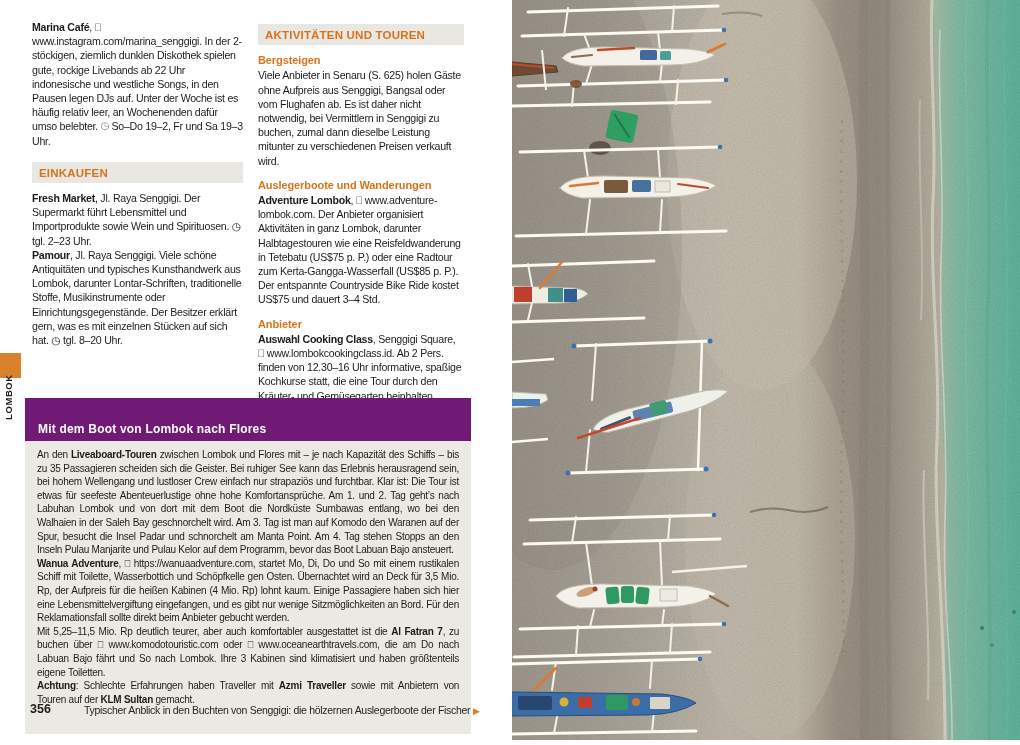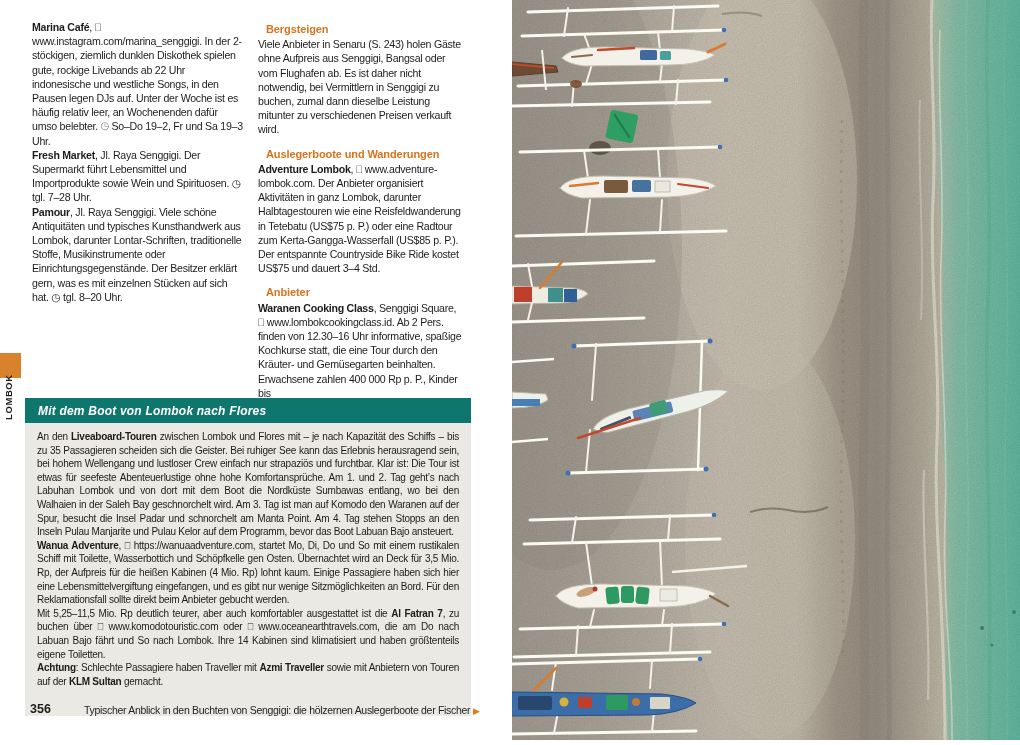--- a/index.html
+++ b/index.html
@@ -10,27 +10,27 @@
   .col{position:absolute;font-size:10.6px;line-height:14.2px;letter-spacing:-0.25px;text-align:left;}
   #col-left{left:32px;top:20px;width:211px;}
   #col-right{left:258px;top:20px;width:206px;}
   .para{margin:0;}
   .b{font-weight:bold;}
   .section-bar{
     background:#e9e7e2;color:#d9731b;font-weight:bold;font-size:11.5px;
     letter-spacing:0.2px;padding:4px 7px 3px;margin:14px 0 8px;
   }
   #col-right .section-bar{margin-top:4px;}
-  .subhead{color:#d9731b;font-weight:bold;font-size:11px;margin:10px 8px 1px;letter-spacing:-0.1px;}
+  .subhead{color:#d9731b;font-weight:bold;font-size:11px;margin:10px 0 1px;letter-spacing:-0.1px;}
   .subhead.first{margin-top:2px;}
   
   #info-box{position:absolute;left:25px;top:398px;width:446px;}
   #info-box .box-title{
-    background:#0f766e;color:#ffffff;font-weight:bold;font-size:12px;
-    letter-spacing:0.2px;padding:6px 13px 5px;font-style:italic;
+    background:#701a75;color:#ffffff;font-weight:bold;font-size:12px;
+    letter-spacing:0.2px;padding:24px 13px 5px;
   }
   #info-box .box-body{
     background:#ebe9e3;padding:7px 12px 28px;font-size:10px;line-height:13.6px;
     letter-spacing:-0.25px;text-align:justify;
   }
   
   #side-tab{position:absolute;left:0;top:353px;width:21px;height:25px;background:#d9822e;}
   #side-label{
     position:absolute;left:3px;top:420px;font-size:9.5px;font-weight:bold;letter-spacing:0.6px;
     transform:rotate(-90deg);transform-origin:0 0;white-space:nowrap;color:#1c1c1a;
@@ -44,40 +44,42 @@
   #photo svg{display:block;}
 </style>
 </head>
 <body>
 
 <div id="side-tab"></div>
 <div id="side-label">LOMBOK</div>
 
 <div class="col" id="col-left">
   <p class="para"><span class="b">Marina Café</span><span>, ⎕ www.instagram.com/marina_senggigi. In der 2-stöckigen, ziemlich dunklen Diskothek spielen gute, rockige Livebands ab 22 Uhr indonesische und westliche Songs, in den Pausen legen DJs auf. Unter der Woche ist es häufig relativ leer, an Wochenenden dafür umso belebter. ◷ So–Do 19–2, Fr und Sa 19–3 Uhr.</span></p>
-  <p class="para"><span class="b">Fresh Market</span><span>, Jl. Raya Senggigi. Der Supermarkt führt Lebensmittel und Importprodukte sowie Wein und Spirituosen. ◷ tgl. 7–28 Uhr.</span></p>
+  <div class="section-bar">EINKAUFEN</div>
+  <p class="para"><span class="b">Fresh Market</span><span>, Jl. Raya Senggigi. Der Supermarkt führt Lebensmittel und Importprodukte sowie Wein und Spirituosen. ◷ tgl. 2–23 Uhr.</span></p>
   <p class="para"><span class="b">Pamour</span><span>, Jl. Raya Senggigi. Viele schöne Antiquitäten und typisches Kunsthandwerk aus Lombok, darunter Lontar-Schriften, traditionelle Stoffe, Musikinstrumente oder Einrichtungsgegenstände. Der Besitzer erklärt gern, was es mit einzelnen Stücken auf sich hat. ◷ tgl. 8–20 Uhr.</span></p>
 </div>
 
 <div class="col" id="col-right">
+  <div class="section-bar">AKTIVITÄTEN UND TOUREN</div>
   <div class="subhead first">Bergsteigen</div>
-  <p class="para"><span>Viele Anbieter in Senaru (S. 243) holen Gäste ohne Aufpreis aus Senggigi, Bangsal oder vom Flughafen ab. Es ist daher nicht notwendig, bei Vermittlern in Senggigi zu buchen, zumal dann dieselbe Leistung mitunter zu verschiedenen Preisen verkauft wird.</span></p>
+  <p class="para"><span>Viele Anbieter in Senaru (S. 625) holen Gäste ohne Aufpreis aus Senggigi, Bangsal oder vom Flughafen ab. Es ist daher nicht notwendig, bei Vermittlern in Senggigi zu buchen, zumal dann dieselbe Leistung mitunter zu verschiedenen Preisen verkauft wird.</span></p>
   <div class="subhead">Auslegerboote und Wanderungen</div>
   <p class="para"><span class="b">Adventure Lombok</span><span>, ⎕ www.adventure-lombok.com. Der Anbieter organisiert Aktivitäten in ganz Lombok, darunter Halbtagestouren wie eine Reisfeldwanderung in Tetebatu (US$75 p. P.) oder eine Radtour zum Kerta-Gangga-Wasserfall (US$85 p. P.). Der entspannte Countryside Bike Ride kostet US$75 und dauert 3–4 Std.</span></p>
   <div class="subhead">Anbieter</div>
-  <p class="para"><span class="b">Waranen Cooking Class</span><span>, Senggigi Square, ⎕ www.lombokcookingclass.id. Ab 2 Pers. finden von 12.30–16 Uhr informative, spaßige Kochkurse statt, die eine Tour durch den Kräuter- und Gemüsegarten beinhalten. Erwachsene zahlen 400 000 Rp p. P., Kinder bis</span></p>
+  <p class="para"><span class="b">Auswahl Cooking Class</span><span>, Senggigi Square, ⎕ www.lombokcookingclass.id. Ab 2 Pers. finden von 12.30–16 Uhr informative, spaßige Kochkurse statt, die eine Tour durch den Kräuter- und Gemüsegarten beinhalten. Erwachsene zahlen 400 000 Rp p. P., Kinder bis</span></p>
 </div>
 
 <div id="info-box">
   <div class="box-title">Mit dem Boot von Lombok nach Flores</div>
   <div class="box-body">
     <p class="para"><span>An den </span><span class="b">Liveaboard-Touren</span><span> zwischen Lombok und Flores mit – je nach Kapazität des Schiffs – bis zu 35 Passagieren scheiden sich die Geister. Bei ruhiger See kann das Erlebnis herausragend sein, bei hohem Wellengang und lustloser Crew einfach nur strapaziös und furchtbar. Klar ist: Die Tour ist etwas für seefeste Abenteuerlustige ohne hohe Komfortansprüche. Am 1. und 2. Tag geht’s nach Labuhan Lombok und von dort mit dem Boot die Nordküste Sumbawas entlang, wo bei den Walhaien in der Saleh Bay geschnorchelt wird. Am 3. Tag ist man auf Komodo den Waranen auf der Spur, besucht die Insel Padar und schnorchelt am Manta Point. Am 4. Tag stehen Stopps an den Inseln Pulau Manjarite und Pulau Kelor auf dem Programm, bevor das Boot Labuan Bajo ansteuert.</span></p>
     <p class="para"><span class="b">Wanua Adventure</span><span>, ⎕ https://wanuaadventure.com, startet Mo, Di, Do und So mit einem rustikalen Schiff mit Toilette, Wasserbottich und Schöpfkelle gen Osten. Übernachtet wird an Deck für 3,5 Mio. Rp, der Aufpreis für die heißen Kabinen (4 Mio. Rp) lohnt kaum. Einige Passagiere haben sich hier eine Lebensmittelvergiftung eingefangen, und es gibt nur wenige Sitzmöglichkeiten an Bord. Für den Reklamationsfall sollte direkt beim Anbieter gebucht werden.</span></p>
-    <p class="para"><span>Mit 5,25–11,5 Mio. Rp deutlich teurer, aber auch komfortabler ausgestattet ist die </span><span class="b">Al Fatran 7</span><span>, zu buchen über ⎕ www.komodotouristic.com oder ⎕ www.oceanearthtravels.com, die am Do nach Labuan Bajo fährt und So nach Lombok. Ihre 14 Kabinen sind klimatisiert und haben größtenteils eigene Toiletten.</span></p>
-    <p class="para"><span class="b">Achtung</span><span>: Schlechte Passagiere haben Traveller mit </span><span class="b">Azmi Traveller</span><span> sowie mit Anbietern von Touren auf der </span><span class="b">KLM Sultan</span><span> gemacht.</span></p>
+    <p class="para"><span>Mit 5,25–11,5 Mio. Rp deutlich teurer, aber auch komfortabler ausgestattet ist die </span><span class="b">Al Fatran 7</span><span>, zu buchen über ⎕ www.komodotouristic.com oder ⎕ www.oceanearthtravels.com, die am Do nach Labuan Bajo fährt und So nach Lombok. Ihre 3 Kabinen sind klimatisiert und haben größtenteils eigene Toiletten.</span></p>
+    <p class="para"><span class="b">Achtung</span><span>: Schlechte Erfahrungen haben Traveller mit </span><span class="b">Azmi Traveller</span><span> sowie mit Anbietern von Touren auf der </span><span class="b">KLM Sultan</span><span> gemacht.</span></p>
   </div>
 </div>
 
 <div id="page-num">356</div>
 <div id="caption">
   <span>Typischer Anblick in den Buchten von Senggigi: die hölzernen Auslegerboote der Fischer </span><span class="arrow">▶</span>
 </div>
 
 <div id="photo">
 <svg viewBox="0 0 508 740" width="508" height="740" preserveAspectRatio="none">

